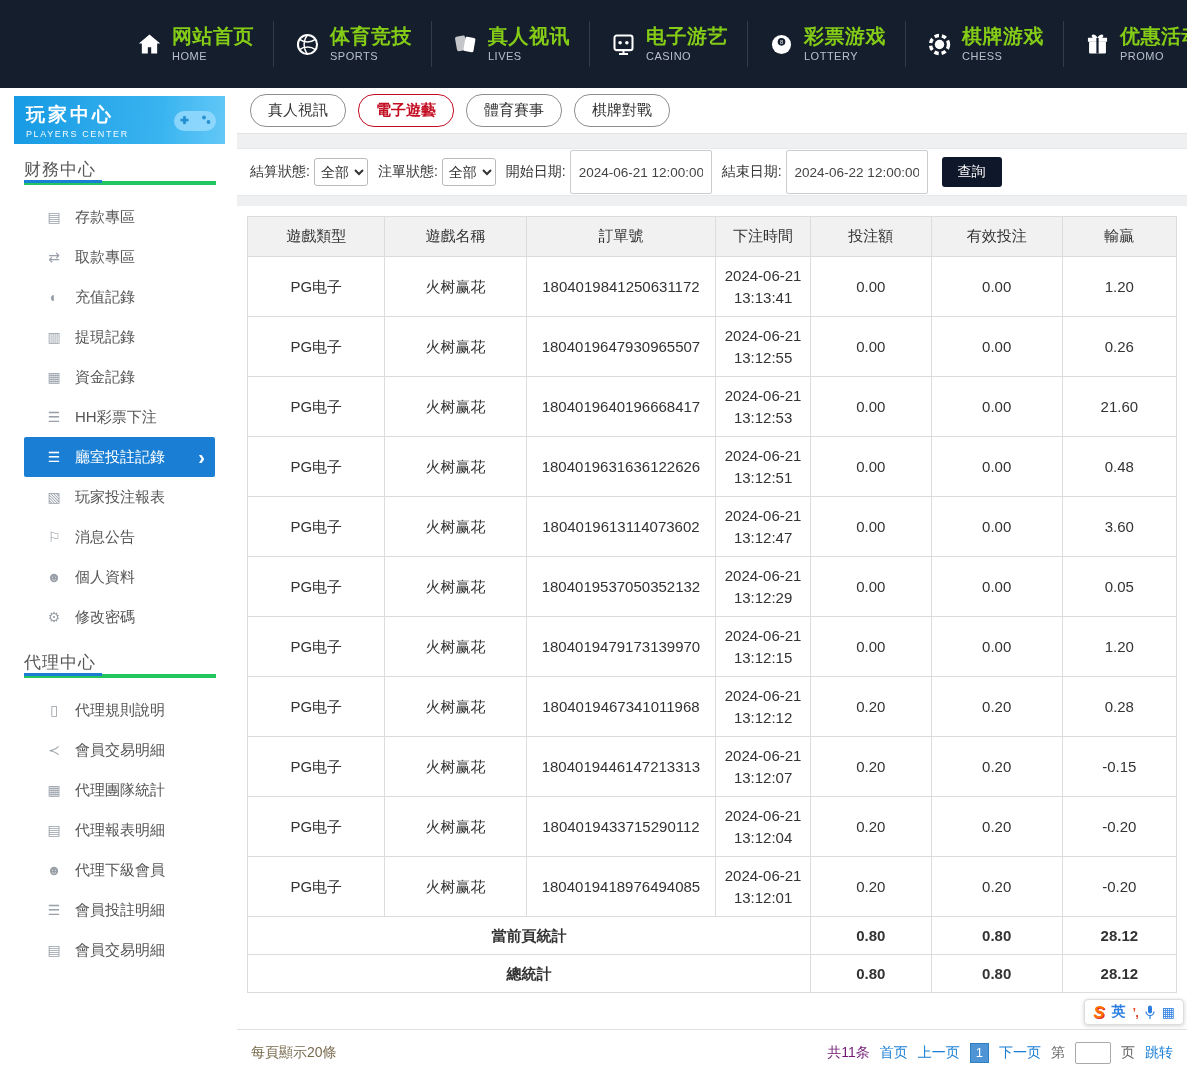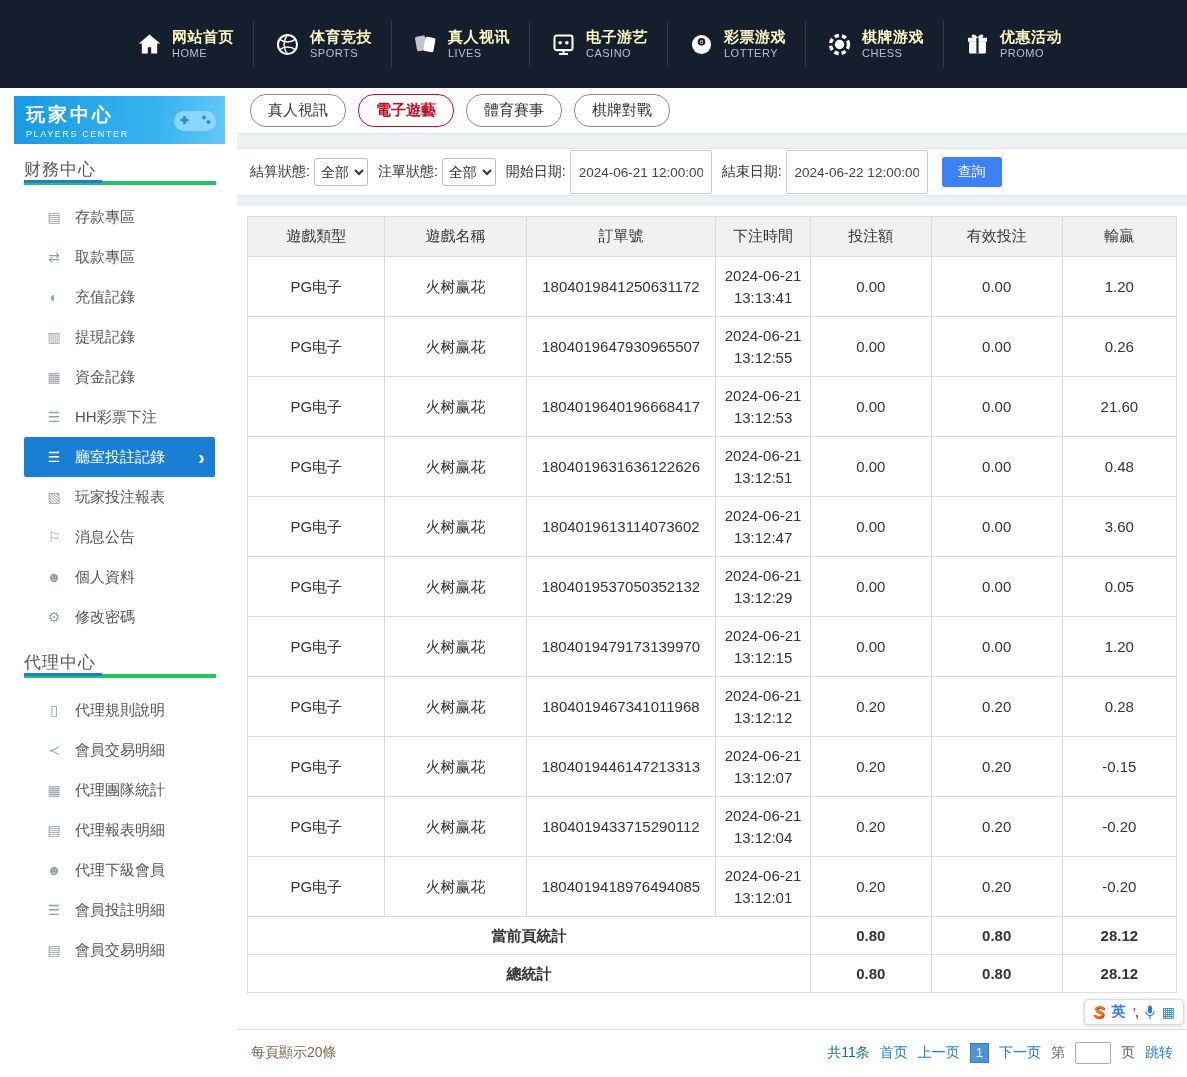--- a/index.html
+++ b/index.html
@@ -6,21 +6,21 @@
   html,body{width:1187px;height:1077px;}
   body{font-family:"Liberation Sans","DejaVu Sans",sans-serif;background:#eef0f2;position:relative;overflow:hidden;}
 
   
   .topnav{height:88px;background:#151e2c;display:flex;align-items:center;padding-left:116px;}
   .nav-items{display:flex;align-items:center;height:46px;}
   .nav-item{display:flex;align-items:center;gap:9px;padding:0 19px;height:46px;cursor:pointer;border-left:1px solid rgba(255,255,255,.13);}
   .nav-item:first-child{border-left:none;}
   .nav-ico{display:inline-flex;width:28px;height:28px;align-items:center;justify-content:center;}
   .nav-txt{display:flex;flex-direction:column;line-height:1.15;}
-  .nav-zh{color:#fef9c3;font-size:15px;font-weight:bold;letter-spacing:.5px;white-space:nowrap;}
+  .nav-zh{color:#84cc16;font-size:20px;font-weight:bold;letter-spacing:.5px;white-space:nowrap;}
   .nav-en{color:#b9c0cb;font-size:11px;margin-top:2px;letter-spacing:.5px;}
 
   .layout{display:flex;height:989px;}
 
   
   .sidebar{width:237px;background:#fff;flex-shrink:0;overflow:hidden;}
   .sidebar-head{margin:8px 12px 0 14px;height:48px;background:linear-gradient(95deg,#169ae3,#3ab4f0 70%,#63c8f7);display:flex;align-items:center;justify-content:space-between;padding:0 8px 0 12px;color:#fff;}
   .sh-title{font-size:19px;font-weight:bold;letter-spacing:3px;white-space:nowrap;}
   .sh-sub{font-size:9px;letter-spacing:1.6px;opacity:.95;margin-top:1px;white-space:nowrap;}
   .sh-pad{opacity:.8;display:inline-flex;}
@@ -35,32 +35,32 @@
   
   .main{flex:1;display:flex;flex-direction:column;min-width:0;background:#eef0f2;}
   .tabsbar{background:#fff;height:46px;display:flex;align-items:center;gap:12px;padding-left:13px;border-bottom:1px solid #e2e2e2;flex-shrink:0;}
   .tab{background:#fff;border:1px solid #8f8f8f;border-radius:16px;padding:6px 17px;font-size:15px;color:#333;cursor:pointer;font-family:inherit;white-space:nowrap;}
   .tab.active{color:#c30d23;border-color:#c30d23;font-weight:bold;}
 
   .filterbar{margin-top:14px;background:#fff;height:48px;display:flex;align-items:center;padding-left:13px;font-size:14px;color:#333;border-top:1px solid #e8e8e8;border-bottom:1px solid #e8e8e8;flex-shrink:0;}
   .flabel{margin-right:4px;white-space:nowrap;}
   .fselect{height:28px;border:1px solid #bbb;border-radius:3px;font-size:14px;margin-right:10px;font-family:inherit;color:#333;background:#fff;padding:0 2px;}
   .fdate{height:44px;width:142px;border:1px solid #ccc;border-radius:2px;font-size:13.5px;color:#444;padding:0 8px;margin-right:10px;font-family:inherit;}
-  .btn-query{background:#3b82f6;border:none;color:#fff;height:30px;padding:0 16px;font-size:14px;border-radius:3px;cursor:pointer;margin-left:4px;font-family:inherit;}
+  .btn-query{background:#0f172a;border:none;color:#fff;height:30px;padding:0 16px;font-size:14px;border-radius:3px;cursor:pointer;margin-left:4px;font-family:inherit;}
 
   .panel{flex:1;margin-top:10px;background:#fff;padding:10px 10px 0;display:flex;flex-direction:column;gap:24px;}
   table.bets-table{width:100%;border-collapse:collapse;table-layout:fixed;font-size:15px;color:#333;}
   .bets-table th{background:#f1f1f1;border:1px solid #dcdcdc;height:40px;font-weight:400;padding:2px;}
   .bets-table td{border:1px solid #dcdcdc;height:60px;text-align:center;padding:4px;line-height:1.45;word-break:break-all;}
   .bets-table tr.summary td{height:38px;font-weight:bold;}
 
   .panel-footer{margin:12px -10px 0;border-top:1px solid #e0e0e0;padding:12px 14px 14px;display:flex;align-items:center;justify-content:space-between;font-size:14px;}
   .page-size{color:#77694c;}
   .pagination{display:flex;align-items:center;gap:10px;}
-  .pg-total{color:#0f766e;}
+  .pg-total{color:#701a75;}
   .pg-link{color:#1a7fd4;cursor:pointer;text-decoration:none;}
   .pg-current{background:#4f94d5;border:1px solid #2f7fc0;color:#fff;padding:0 5px;font-size:13px;cursor:pointer;line-height:18px;}
   .pg-text{color:#666;}
   .pg-input{width:36px;height:22px;border:1px solid #aaa;border-radius:2px;font-family:inherit;}
 
   
   .ime-bar{position:absolute;right:3px;top:999px;height:26px;background:#fff;border:1px solid #ddd;border-radius:4px;box-shadow:0 1px 4px rgba(0,0,0,.18);display:flex;align-items:center;gap:7px;padding:0 8px;cursor:pointer;}
   .ime-logo{font-size:17px;font-weight:bold;font-style:italic;color:#ff7300;text-shadow:1px 1px 0 #dd2233;line-height:1;}
   .ime-lang{color:#2b7de0;font-weight:bold;font-size:14px;}
   .ime-punct{color:#e24a2c;font-weight:bold;font-size:13px;letter-spacing:-1px;}

